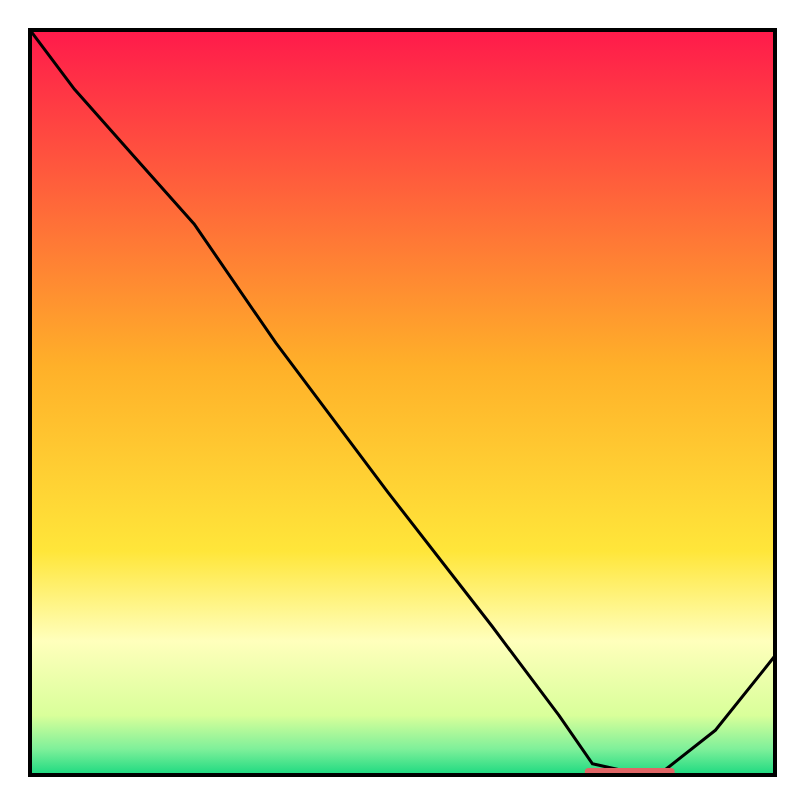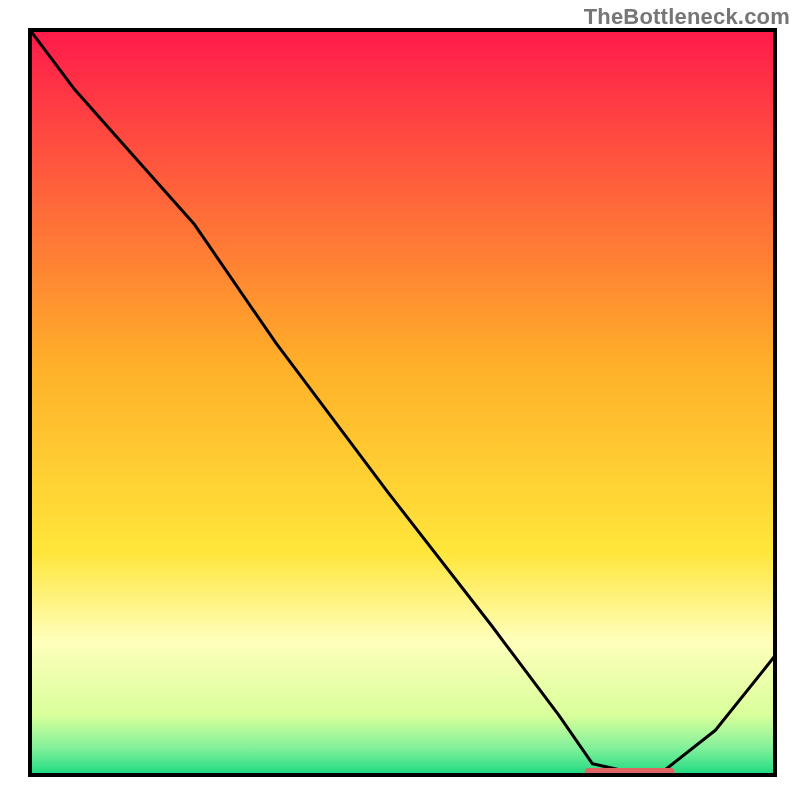--- a/index.html
+++ b/index.html
@@ -29,21 +29,20 @@
     position: absolute;
     left: 0;
     top: 0;
   }
 </style>
 </head>
 <body>
 
 <div class="stage">
 
-  <div class="watermark">TheBottleneck.com</div>
 
   <svg class="plot" width="800" height="800">
     <defs>
       <linearGradient id="bg-grad" x1="0" y1="0" x2="0" y2="1">
           <stop offset="0%" stop-color="#ff1a4b"></stop>
           <stop offset="45%" stop-color="#ffb029"></stop>
           <stop offset="70%" stop-color="#ffe63a"></stop>
           <stop offset="82%" stop-color="#ffffbc"></stop>
           <stop offset="92%" stop-color="#d9ff9a"></stop>
           <stop offset="96.5%" stop-color="#7ff09a"></stop>

